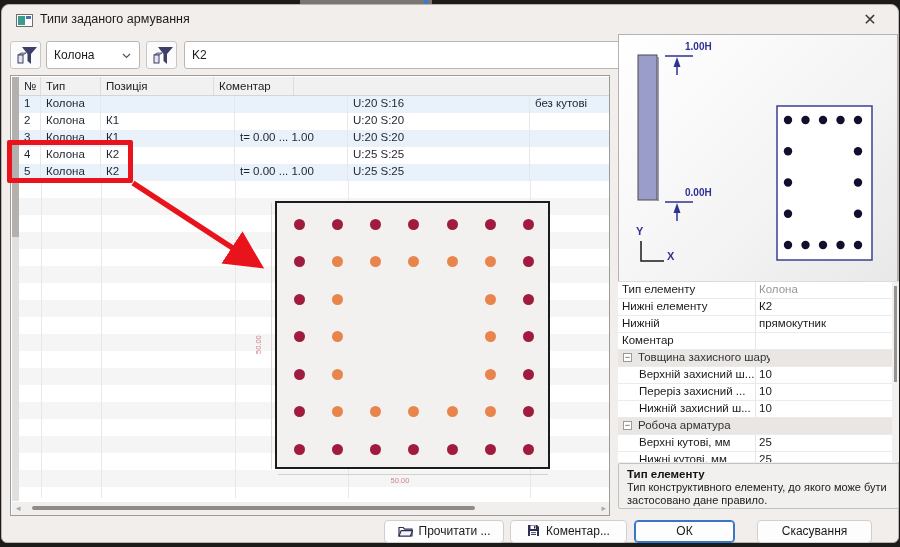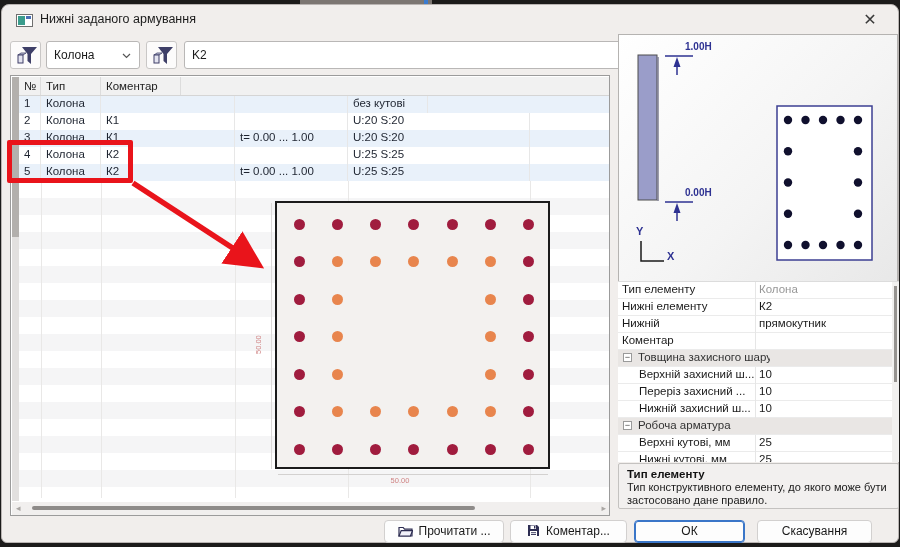--- a/index.html
+++ b/index.html
@@ -108,21 +108,21 @@
     <span class="bdot"></span>
   </div>
 
 <div class="dialog">
 
   <div class="titlebar">
     <span class="app-icon">
         <span class="teal"></span>
         <span class="blue"></span>
       </span>
-    <span class="title">Нижні заданого армування</span>
+    <span class="title">Типи заданого армування</span>
     <span class="closebtn">✕</span>
   </div>
 
   <div class="tool-btn" style="left:8px">
     <svg width="22" height="22" viewBox="0 0 22 22">
       <polygon points="6,2 21,2 15,9 15,19 11.5,16 11.5,9" fill="#3e3f68"></polygon>
       <polygon points="2,10 5,8 10,8 7,10" fill="#c9c9de" stroke="#3e3f68" stroke-width="0.8"></polygon>
       <rect x="2" y="10" width="5" height="8" fill="#e4e4f0" stroke="#3e3f68" stroke-width="1"></rect>
     </svg>
   </div>
@@ -146,34 +146,36 @@
     </svg>
   </div>
 
   <div class="table-box">
     <div class="vscroll">
         <div class="thumb"></div>
       </div>
     <div class="thead" id="thead">
         <div class="th" style="width: 22px;">№</div>
         <div class="th" style="width: 60px;">Тип</div>
+        <div class="th" style="width: 113px;">Позиція</div>
         <div class="th" style="width: 80px;">Коментар</div>
       </div>
     <div class="stripes"></div>
     <div class="vline" style="left:30px"></div>
     <div class="vline" style="left:90px"></div>
     <div class="vline" style="left:224px"></div>
     <div class="vline" style="left:337px"></div>
     <div class="vline" style="left:519px"></div>
     <div class="trows" id="trows">
         <div class="trow" style="background: rgb(233, 241, 250);">
           <div class="td" style="width: 22px;">1</div>
           <div class="td" style="width: 60px;">Колона</div>
           <div class="td" style="width: 134px;"></div>
           <div class="td" style="width: 113px;"></div>
+          <div class="td" style="width: 182px;">U:20 S:16</div>
           <div class="td" style="width: 80px;">без кутові</div>
         </div>
         <div class="trow" style="background: rgb(255, 255, 255);">
           <div class="td" style="width: 22px;">2</div>
           <div class="td" style="width: 60px;">Колона</div>
           <div class="td" style="width: 134px;">К1</div>
           <div class="td" style="width: 113px;"></div>
           <div class="td" style="width: 182px;">U:20 S:20</div>
           <div class="td" style="width: 80px;"></div>
         </div>
@@ -376,20 +378,20 @@
   <button class="btn" style="left:508px; width:117px">
     <svg width="13" height="13" viewBox="0 0 13 13">
       <path d="M1 1 H10 L12 3 V12 H1 Z" fill="#2d2d52"></path>
       <rect x="3.5" y="1.5" width="5.5" height="3.5" fill="#ffffff"></rect>
       <rect x="7" y="2" width="1.4" height="2.5" fill="#2d2d52"></rect>
       <rect x="3" y="7" width="7" height="5" fill="#ffffff"></rect>
       <line x1="4" y1="8.7" x2="9" y2="8.7" stroke="#2d2d52" stroke-width="0.9"></line>
       <line x1="4" y1="10.5" x2="9" y2="10.5" stroke="#2d2d52" stroke-width="0.9"></line>
     </svg><span>Коментар...</span>
   </button>
-  <button class="btn ok" style="left:632px; width:111px">
+  <button class="btn ok" style="left:632px; width:101px">
     <span>ОК</span>
   </button>
   <button class="btn" style="left:755px; width:115px">
     <span>Скасування</span>
   </button>
 
 </div>
 
 </body></html>

